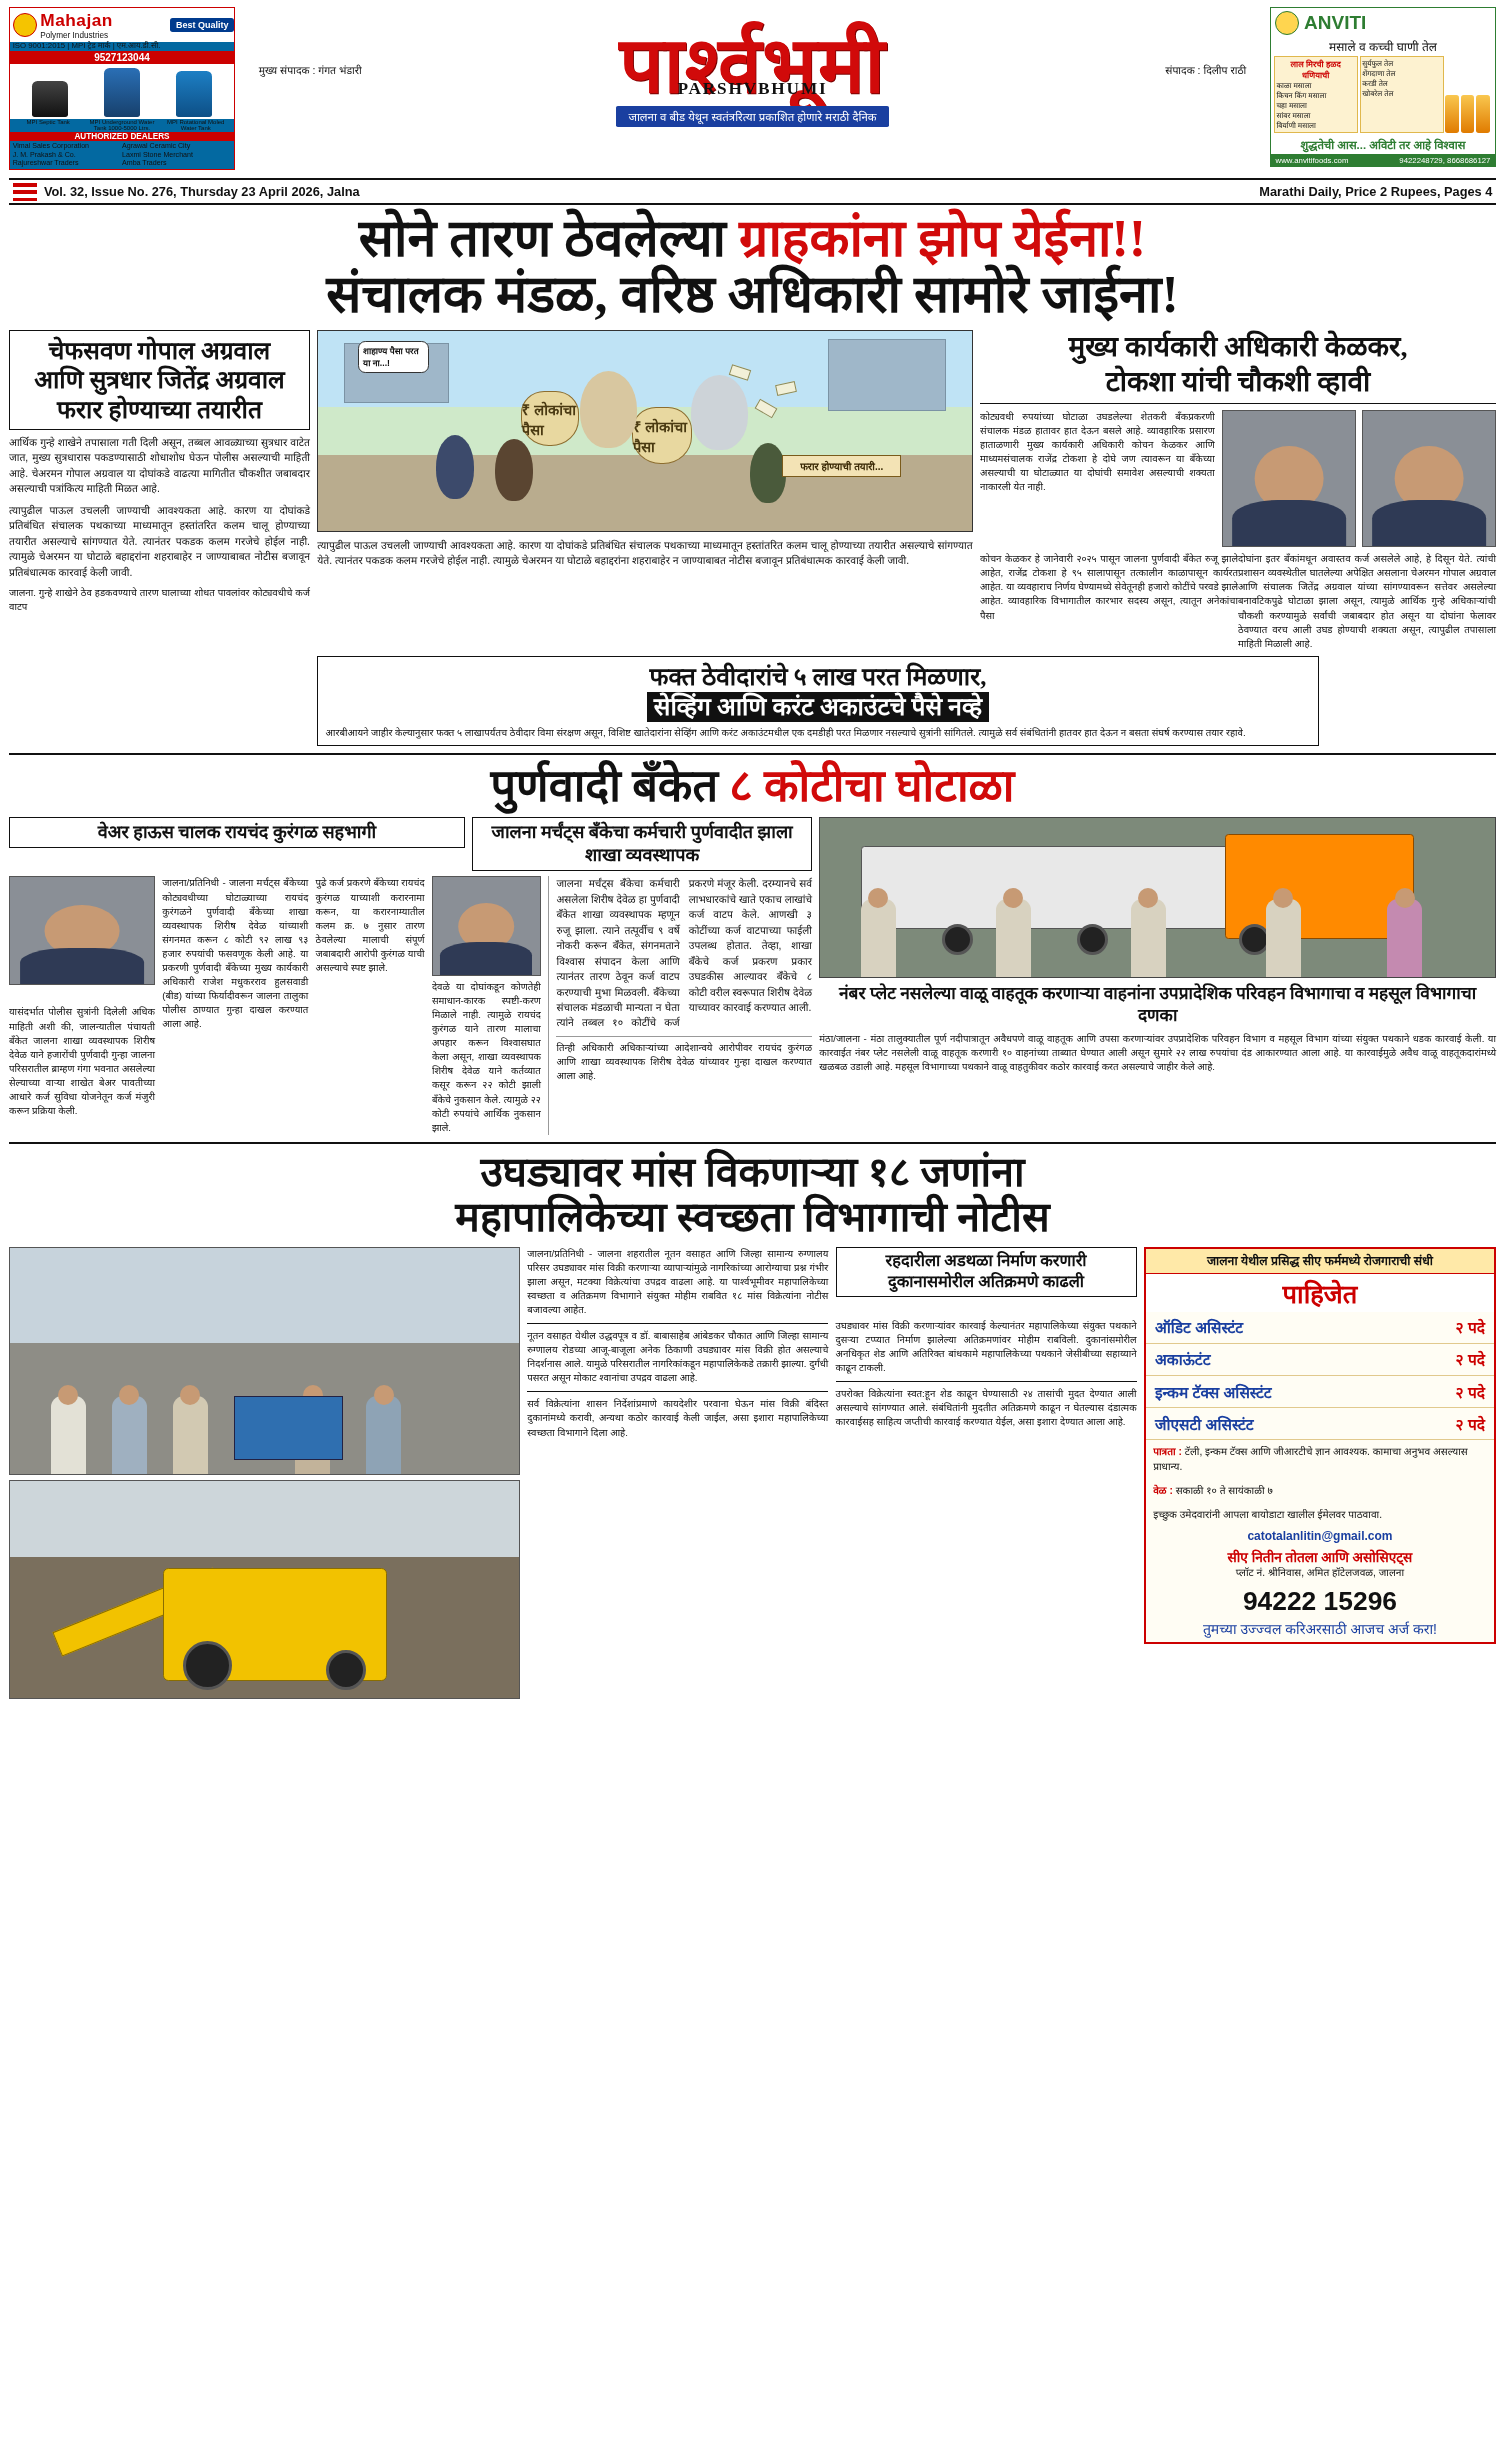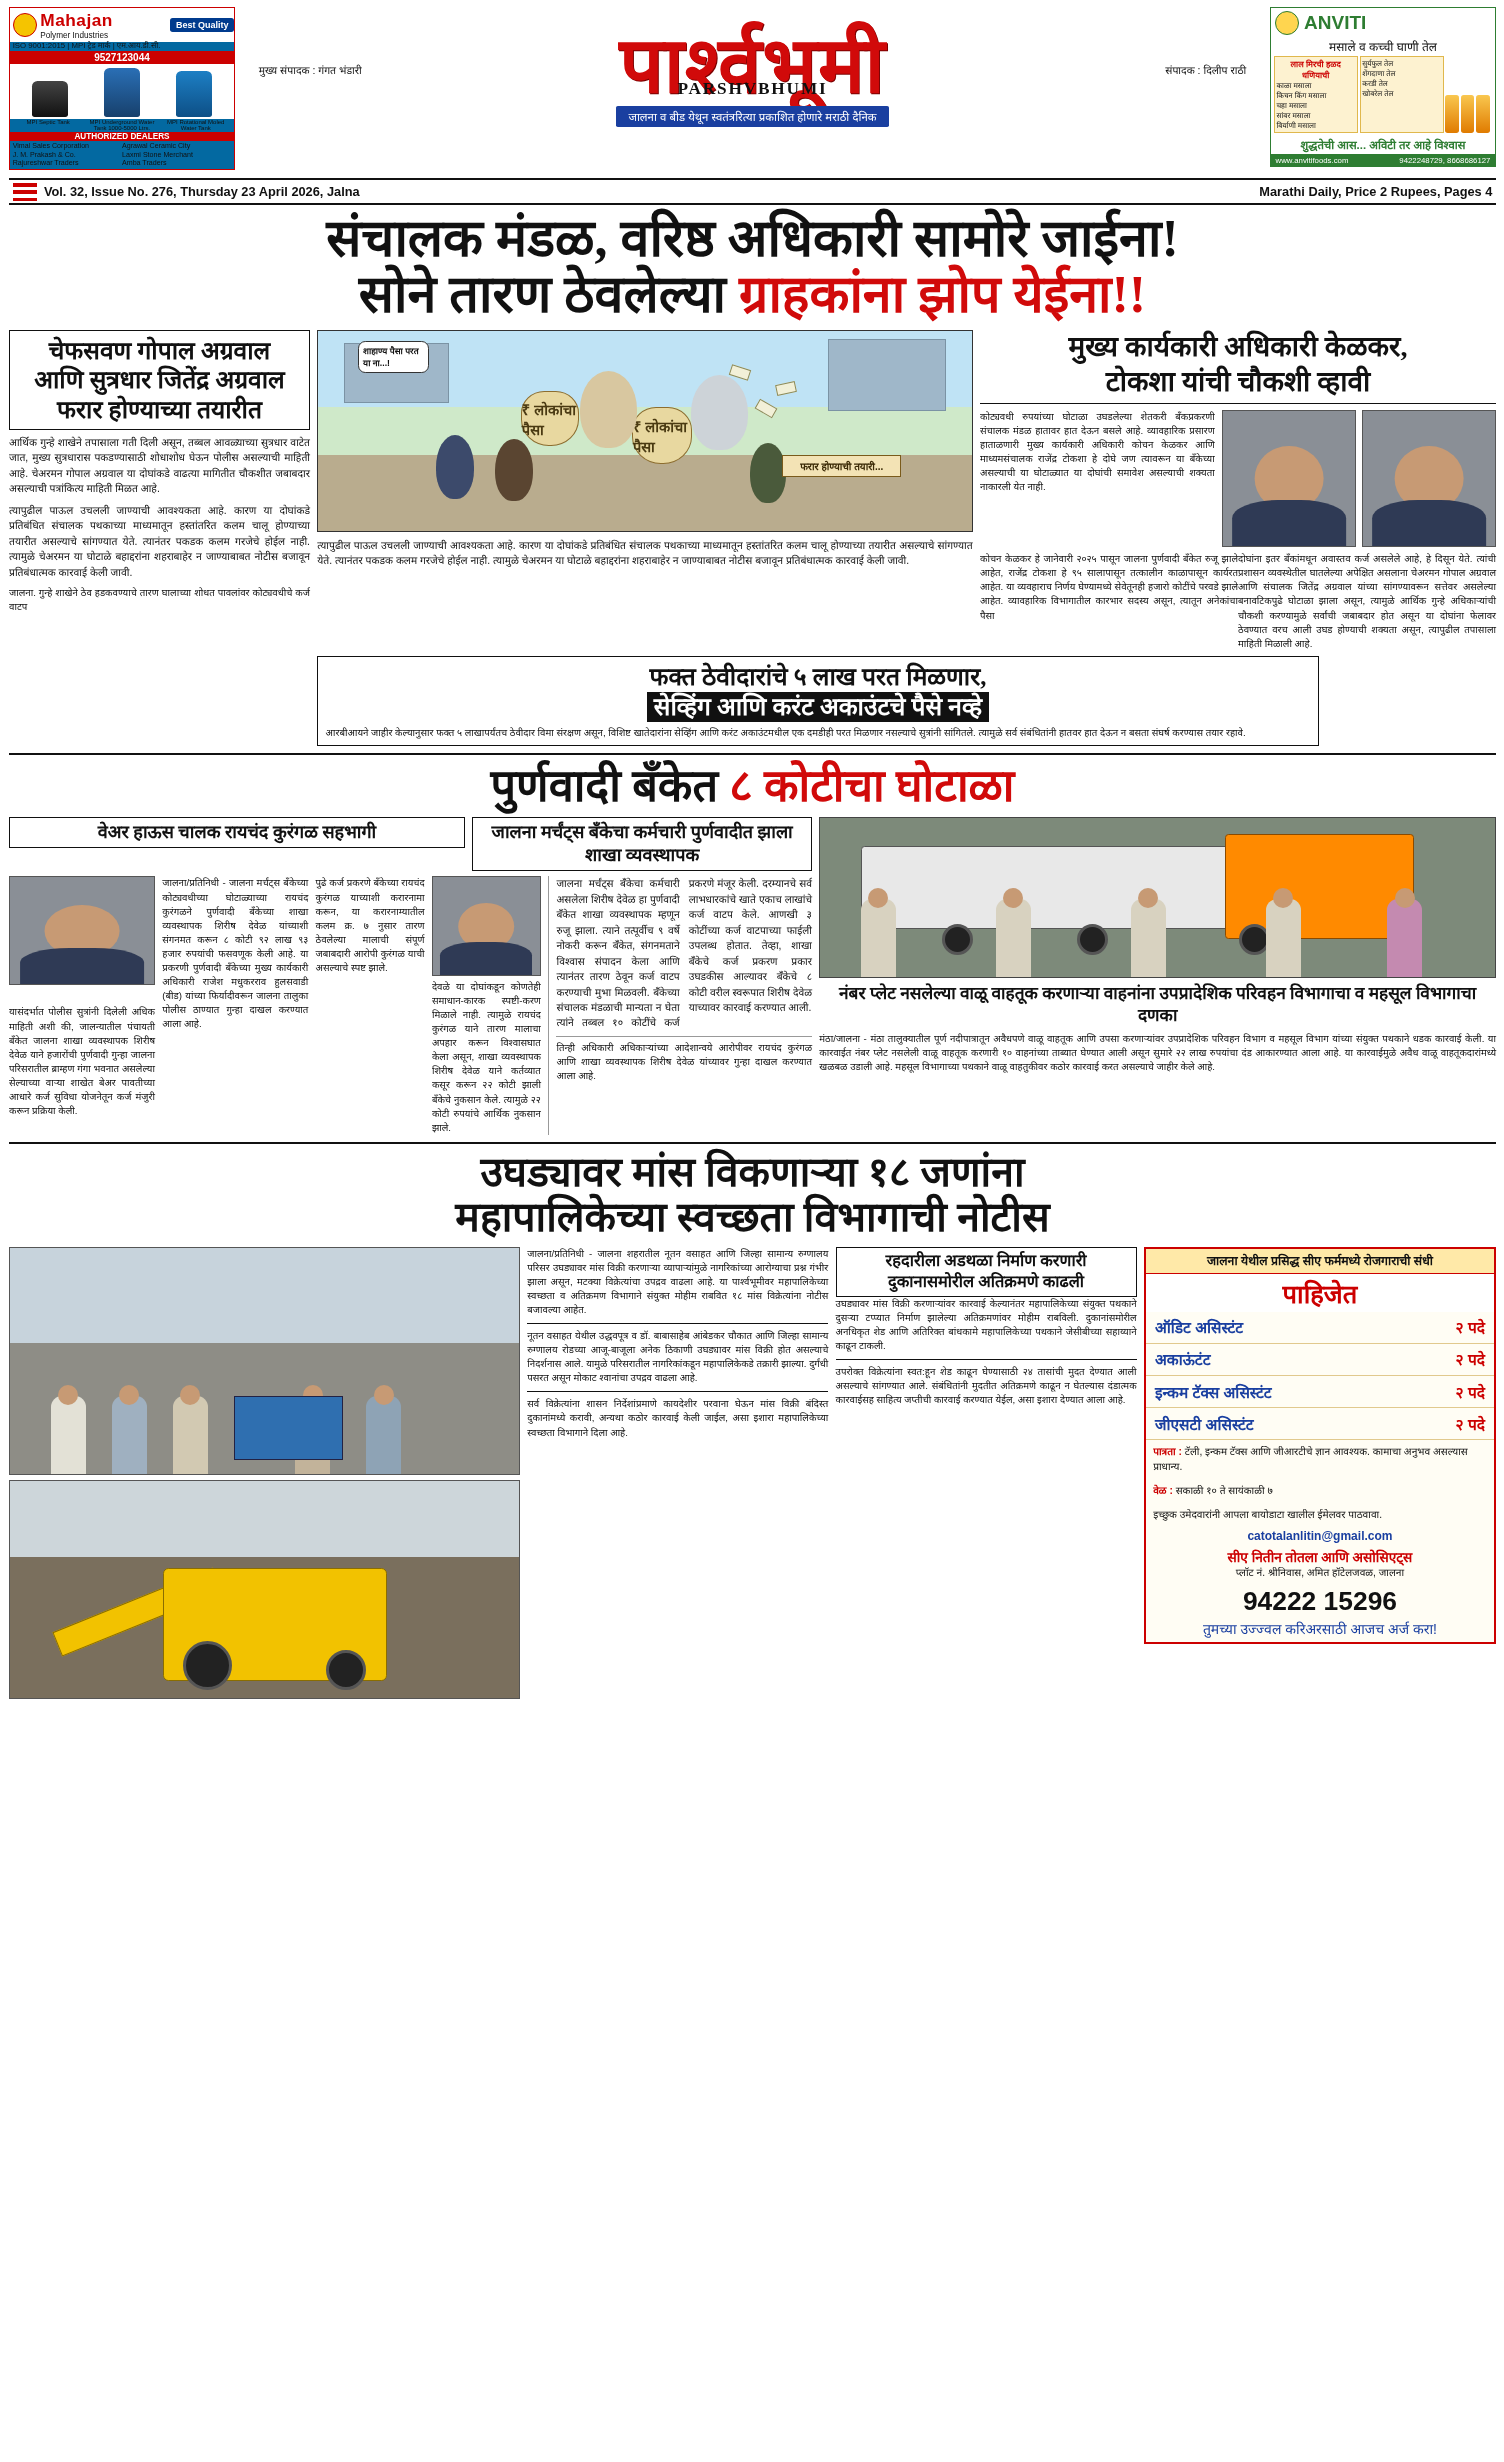--- a/index.html
+++ b/index.html
@@ -228,22 +228,22 @@
     </div>
   </div>
 
   <div class="inforow">
     <div class="flagmark"></div>
     <div class="left">Vol. 32, Issue No. 276, Thursday 23 April 2026, Jalna</div>
     <div class="right">Marathi Daily, Price 2 Rupees, Pages 4</div>
   </div>
 
   <div class="lead">
+    <h1><span>सोने तारण ठेवलेल्या </span><span class="red">ग्राहकांना झोप येईना!!</span></h1>
     <h1>संचालक मंडळ, वरिष्ठ अधिकारी सामोरे जाईना!</h1>
-    <h1><span>सोने तारण ठेवलेल्या </span><span class="red">ग्राहकांना झोप येईना!!</span></h1>
   </div>
 
   <div class="grid-top">
 
     <div class="col-a">
       <div class="hdl-box">
         <div class="hdl-a">चेफसवण गोपाल अग्रवाल</div>
         <div class="hdl-a">आणि सुत्रधार जितेंद्र अग्रवाल</div>
         <div class="hdl-a red">फरार होण्याच्या तयारीत</div>
       </div>
@@ -422,21 +422,21 @@
     <div class="bot-b">
       <div class="small">जालना/प्रतिनिधी - जालना शहरातील नूतन वसाहत आणि जिल्हा सामान्य रुग्णालय परिसर उघड्यावर मांस विक्री करणाऱ्या व्यापाऱ्यांमुळे नागरिकांच्या आरोग्याचा प्रश्न गंभीर झाला असून, मटक्या विक्रेत्यांचा उपद्रव वाढला आहे. या पार्श्वभूमीवर महापालिकेच्या स्वच्छता व अतिक्रमण विभागाने संयुक्त मोहीम राबवित १८ मांस विक्रेत्यांना नोटीस बजावल्या आहेत.</div>
       <div class="rule"></div>
       <div class="small">नूतन वसाहत येथील उद्धवपूत्र व डॉ. बाबासाहेब आंबेडकर चौकात आणि जिल्हा सामान्य रुग्णालय रोडच्या आजू-बाजूला अनेक ठिकाणी उघड्यावर मांस विक्री होत असल्याचे निदर्शनास आले. यामुळे परिसरातील नागरिकांकडून महापालिकेकडे तक्रारी झाल्या. दुर्गंधी पसरत असून मोकाट श्वानांचा उपद्रव वाढला आहे.</div>
       <div class="rule"></div>
       <div class="small">सर्व विक्रेत्यांना शासन निर्देशांप्रमाणे कायदेशीर परवाना घेऊन मांस विक्री बंदिस्त दुकानांमध्ये करावी, अन्यथा कठोर कारवाई केली जाईल, असा इशारा महापालिकेच्या स्वच्छता विभागाने दिला आहे.</div>
     </div>
 
     <div class="bot-c">
       <div class="subhdl" style="font-size:16.4px">रहदारीला अडथळा निर्माण करणारी दुकानासमोरील अतिक्रमणे काढली</div>
-      <div class="small" style="margin-top:0">उघड्यावर मांस विक्री करणाऱ्यांवर कारवाई केल्यानंतर महापालिकेच्या संयुक्त पथकाने दुसऱ्या टप्प्यात निर्माण झालेल्या अतिक्रमणांवर मोहीम राबविली. दुकानांसमोरील अनधिकृत शेड आणि अतिरिक्त बांधकामे महापालिकेच्या पथकाने जेसीबीच्या सहाय्याने काढून टाकली.</div>
+      <div class="small" style="margin-top:22px">उघड्यावर मांस विक्री करणाऱ्यांवर कारवाई केल्यानंतर महापालिकेच्या संयुक्त पथकाने दुसऱ्या टप्प्यात निर्माण झालेल्या अतिक्रमणांवर मोहीम राबविली. दुकानांसमोरील अनधिकृत शेड आणि अतिरिक्त बांधकामे महापालिकेच्या पथकाने जेसीबीच्या सहाय्याने काढून टाकली.</div>
       <div class="rule"></div>
       <div class="small">उपरोक्त विक्रेत्यांना स्वत:हून शेड काढून घेण्यासाठी २४ तासांची मुदत देण्यात आली असल्याचे सांगण्यात आले. संबंधितांनी मुदतीत अतिक्रमणे काढून न घेतल्यास दंडात्मक कारवाईसह साहित्य जप्तीची कारवाई करण्यात येईल, असा इशारा देण्यात आला आहे.</div>
     </div>
 
     <div class="bot-d">
       <div class="jobad">
         <div class="jh">जालना येथील प्रसिद्ध सीए फर्ममध्ये रोजगाराची संधी</div>
         <div class="want">पाहिजेत</div>
         <div class="jobrow">
           <span class="p">ऑडिट असिस्टंट</span>

